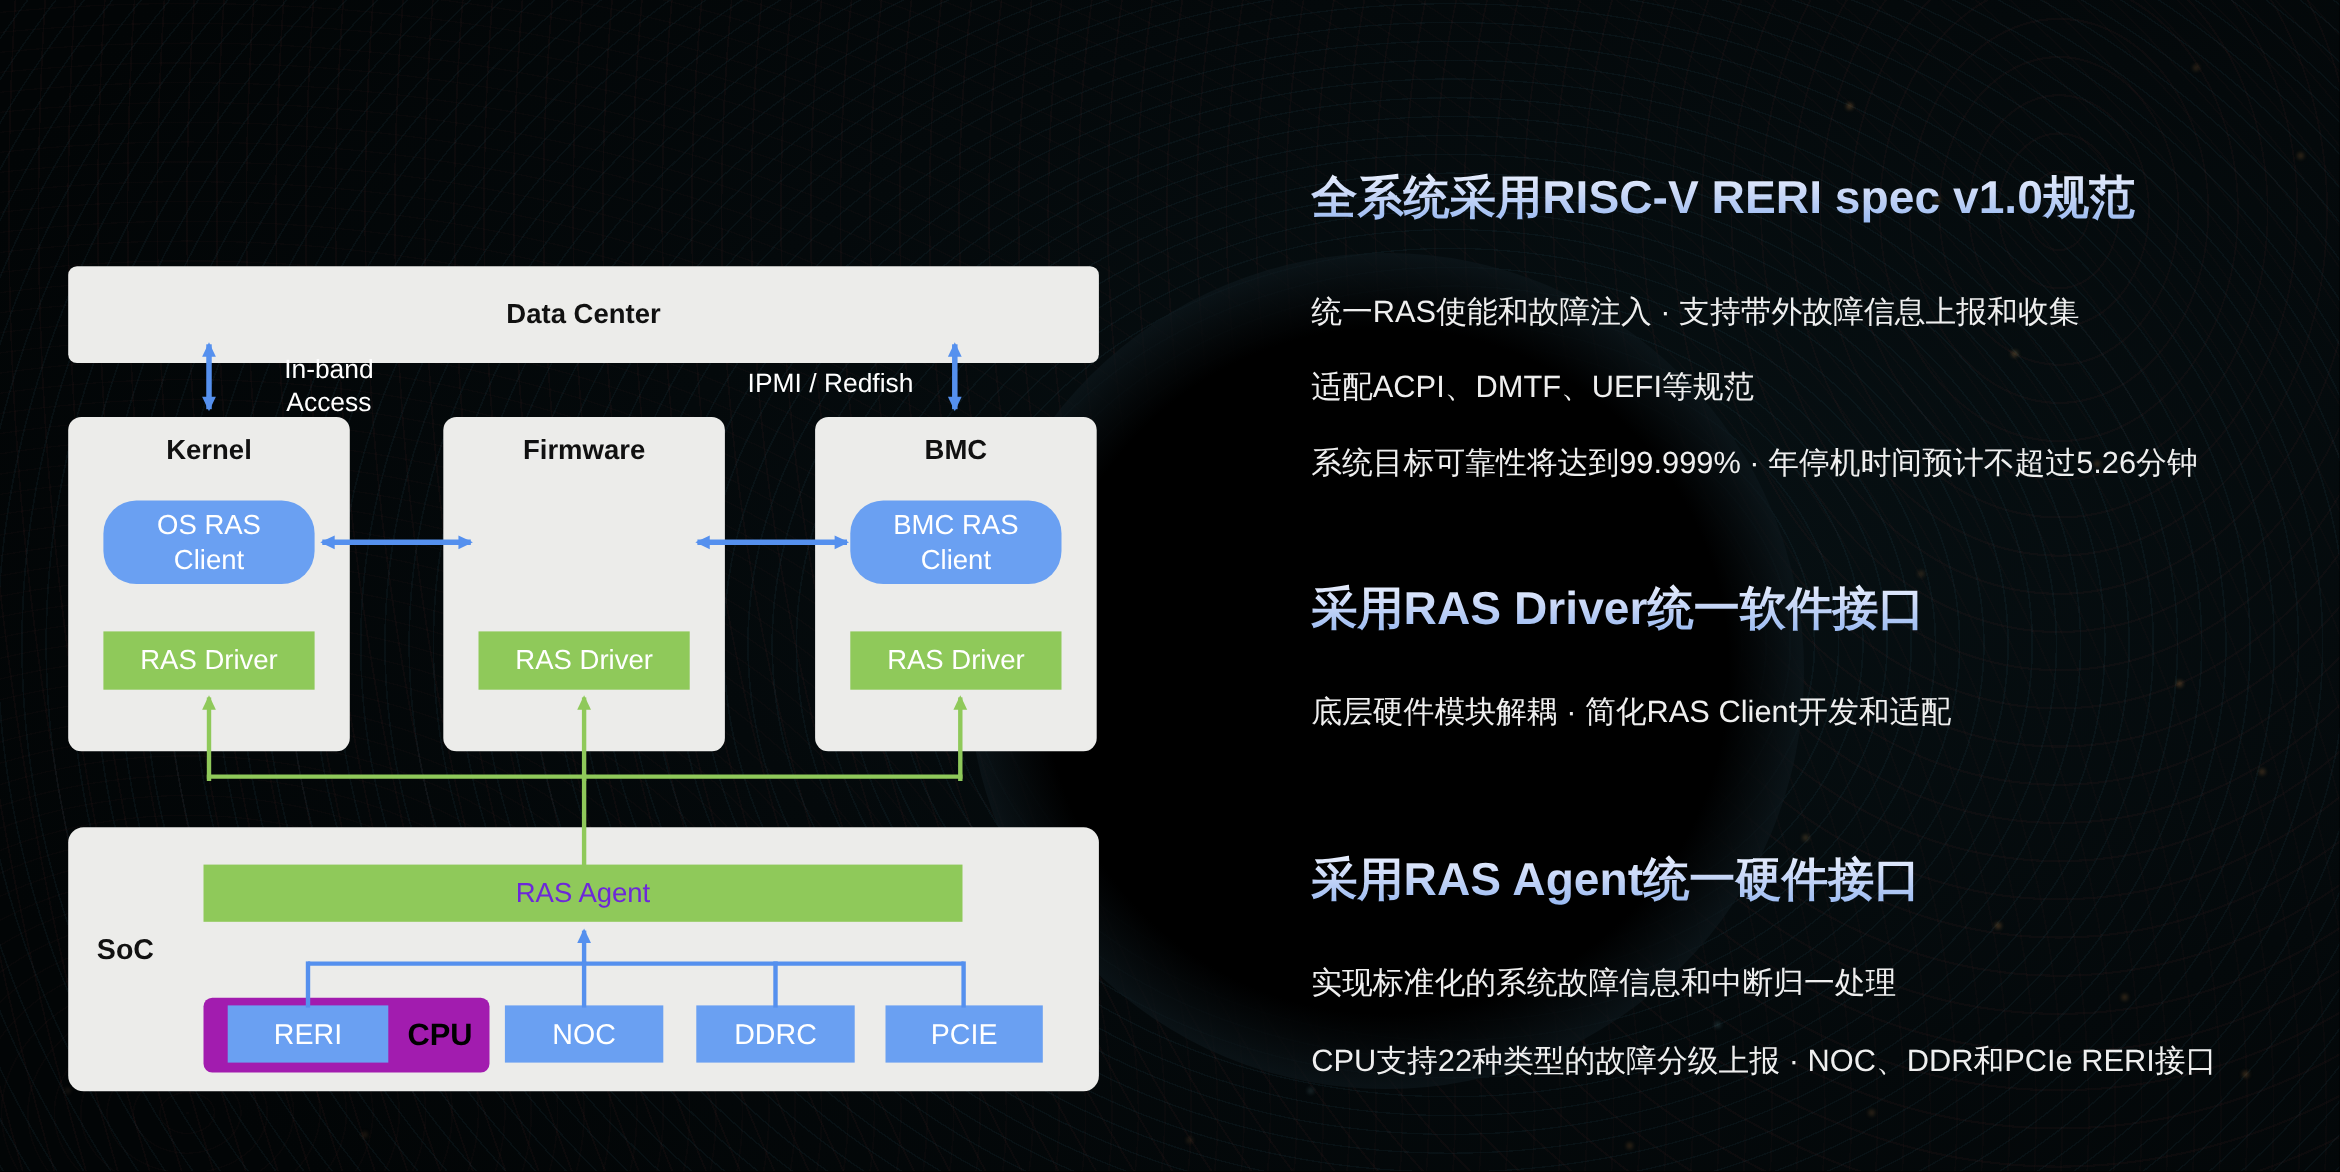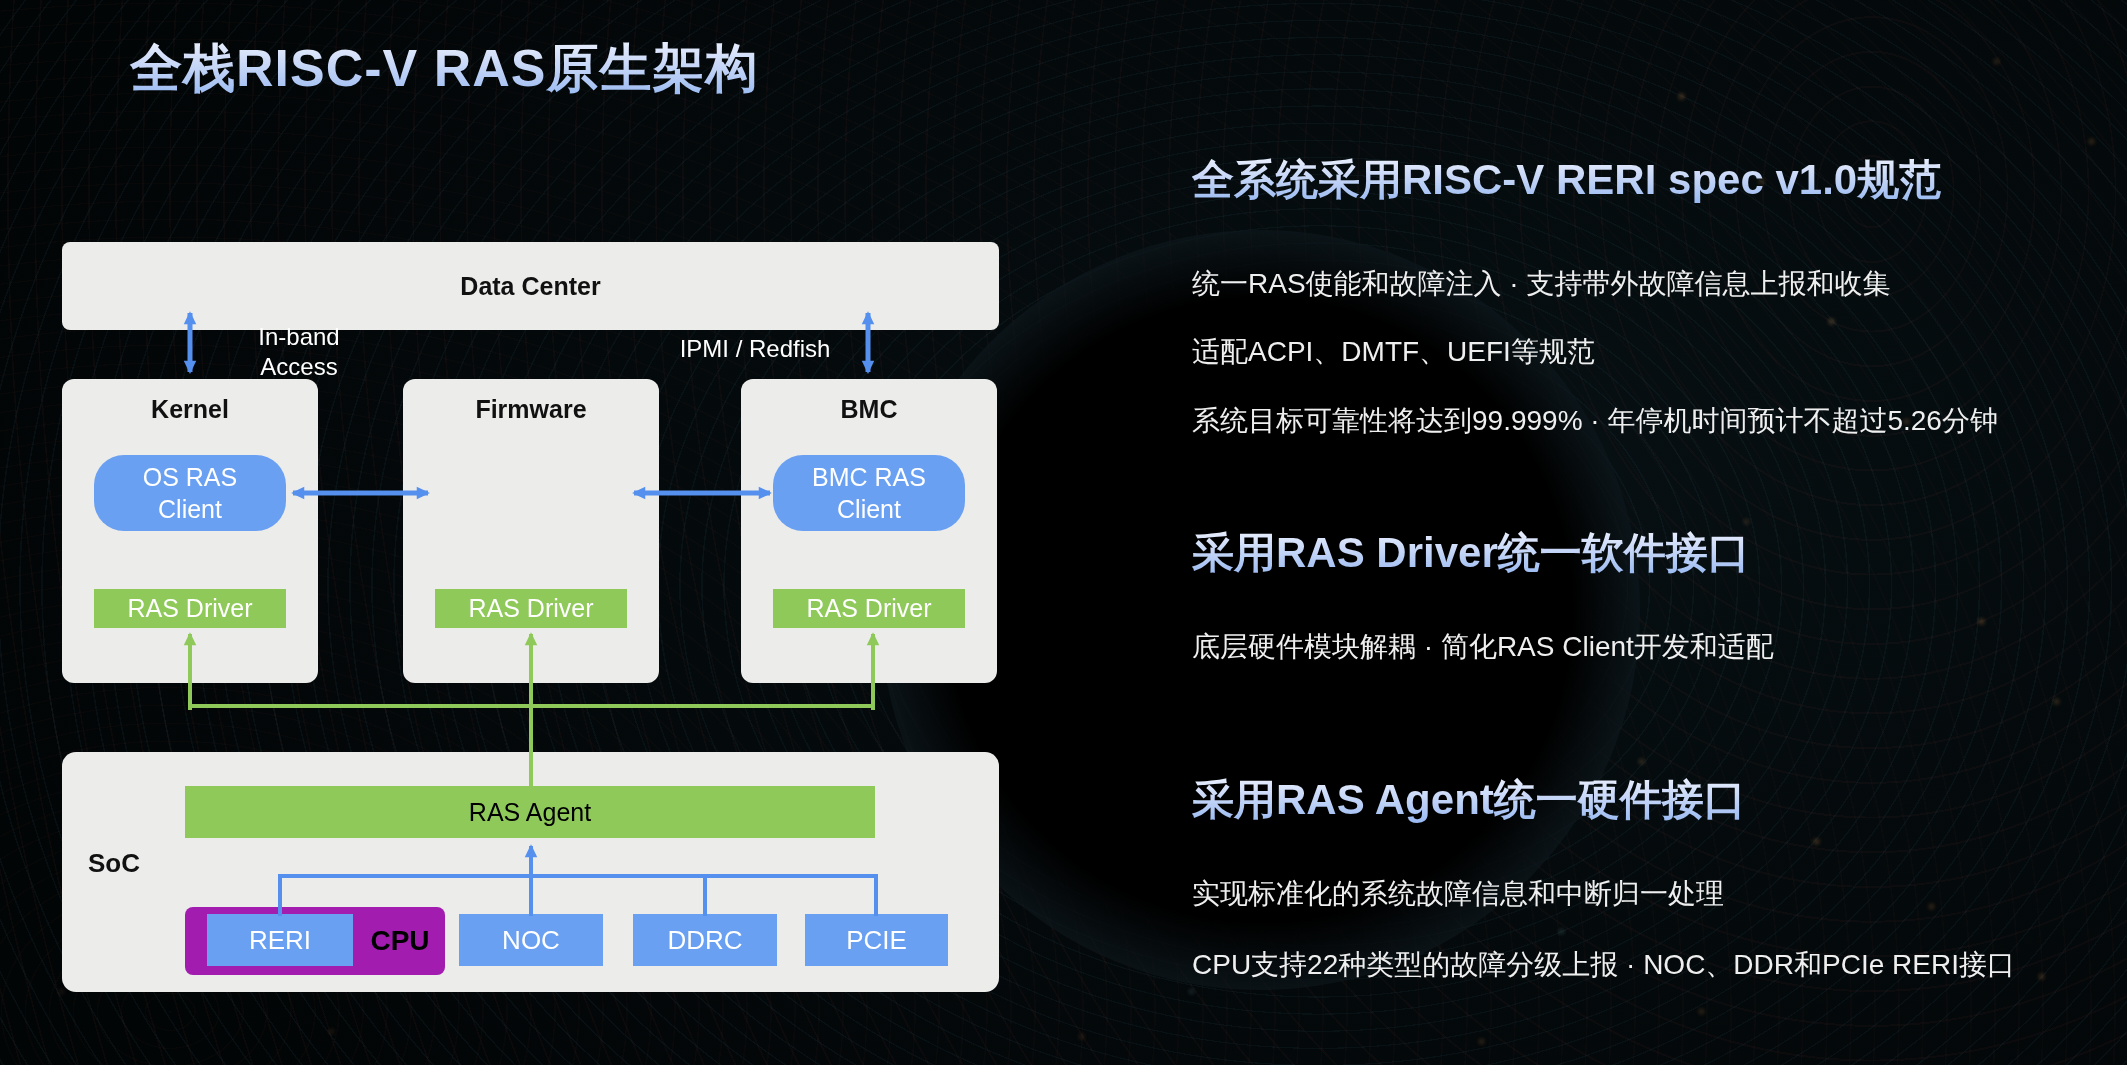--- a/index.html
+++ b/index.html
@@ -37,25 +37,25 @@
   .title{position:absolute;left:130px;top:34px;font-size:52px;letter-spacing:1px;}
   
   .panel{position:absolute;background:#ECECEA;border-radius:12px;}
   .dc{left:62px;top:218px;width:937px;height:88px;border-radius:8px;display:flex;align-items:center;justify-content:center;margin-top:24px;}
   .dc-label{font-size:25px;font-weight:bold;color:#111;}
   .stack{top:379px;width:256px;height:304px;}
   .stack.k{left:62px;} .stack.f{left:403px;} .stack.b{left:741px;}
   .stack-title{position:absolute;left:0;right:0;top:16px;text-align:center;font-size:25px;font-weight:bold;color:#111;}
   .client{position:absolute;left:32px;top:76px;width:192px;height:76px;background:#6AA0F2;color:#fff;
           font-size:25px;display:flex;align-items:center;justify-content:center;text-align:center;line-height:1.3;padding:0 14px;box-sizing:border-box;border-radius:30px;}
-  .driver{position:absolute;left:32px;top:210px;width:192px;height:39px;background:#8FC95A;color:#fff;
+  .driver{position:absolute;left:32px;top:195px;width:192px;height:53px;background:#8FC95A;color:#fff;
           font-size:25px;display:flex;align-items:center;justify-content:center;}
   .soc{left:62px;top:752px;width:937px;height:240px;border-radius:14px;}
   .soc-label{position:absolute;left:26px;top:96px;font-size:26px;font-weight:bold;color:#111;}
-  .agent{position:absolute;left:123px;top:34px;width:690px;height:52px;background:#8FC95A;color:#000000;
+  .agent{position:absolute;left:123px;top:34px;width:690px;height:52px;background:#8FC95A;color:#6d28d9;
          font-size:25px;display:flex;align-items:center;justify-content:center;}
   .cpu-wrap{position:absolute;left:123px;top:155px;width:260px;height:68px;background:#a21caf;border-radius:8px;}
   .reri{position:absolute;left:22px;top:7px;width:146px;height:52px;background:#6AA0F2;color:#fff;
         font-size:26px;display:flex;align-items:center;justify-content:center;}
   .cpu-label{position:absolute;left:173px;top:0;width:84px;height:68px;display:flex;align-items:center;justify-content:center;
         font-size:28px;font-weight:bold;color:#000;}
   .ip{position:absolute;top:162px;width:144px;height:52px;background:#6AA0F2;color:#fff;
       font-size:26px;display:flex;align-items:center;justify-content:center;}
   .ip.noc{left:397px;} .ip.ddrc{left:571px;} .ip.pcie{left:743px;width:143px;}
   .link-label{position:absolute;color:#fff;font-size:24px;text-align:center;line-height:1.25;}
@@ -67,21 +67,20 @@
   .sec-p{position:absolute;left:1192px;font-size:28px;color:#EFEFEF;white-space:nowrap;}
 </style>
 </head>
 <body>
 
 <div class="stage">
   <div class="bg-swirls"></div>
   <div class="bg-sphere"></div>
   <div class="bg-stars"></div>
 
-  <div class="title grad">全栈RISC-V RAS原生架构</div>
 
   <div class="panel dc">
     <span class="dc-label">Data Center</span>
   </div>
 
   <div class="link-label inband">In-band Access</div>
   <div class="link-label ipmi">IPMI / Redfish</div>
 
   <div class="panel stack k">
     <div class="stack-title">Kernel</div>

